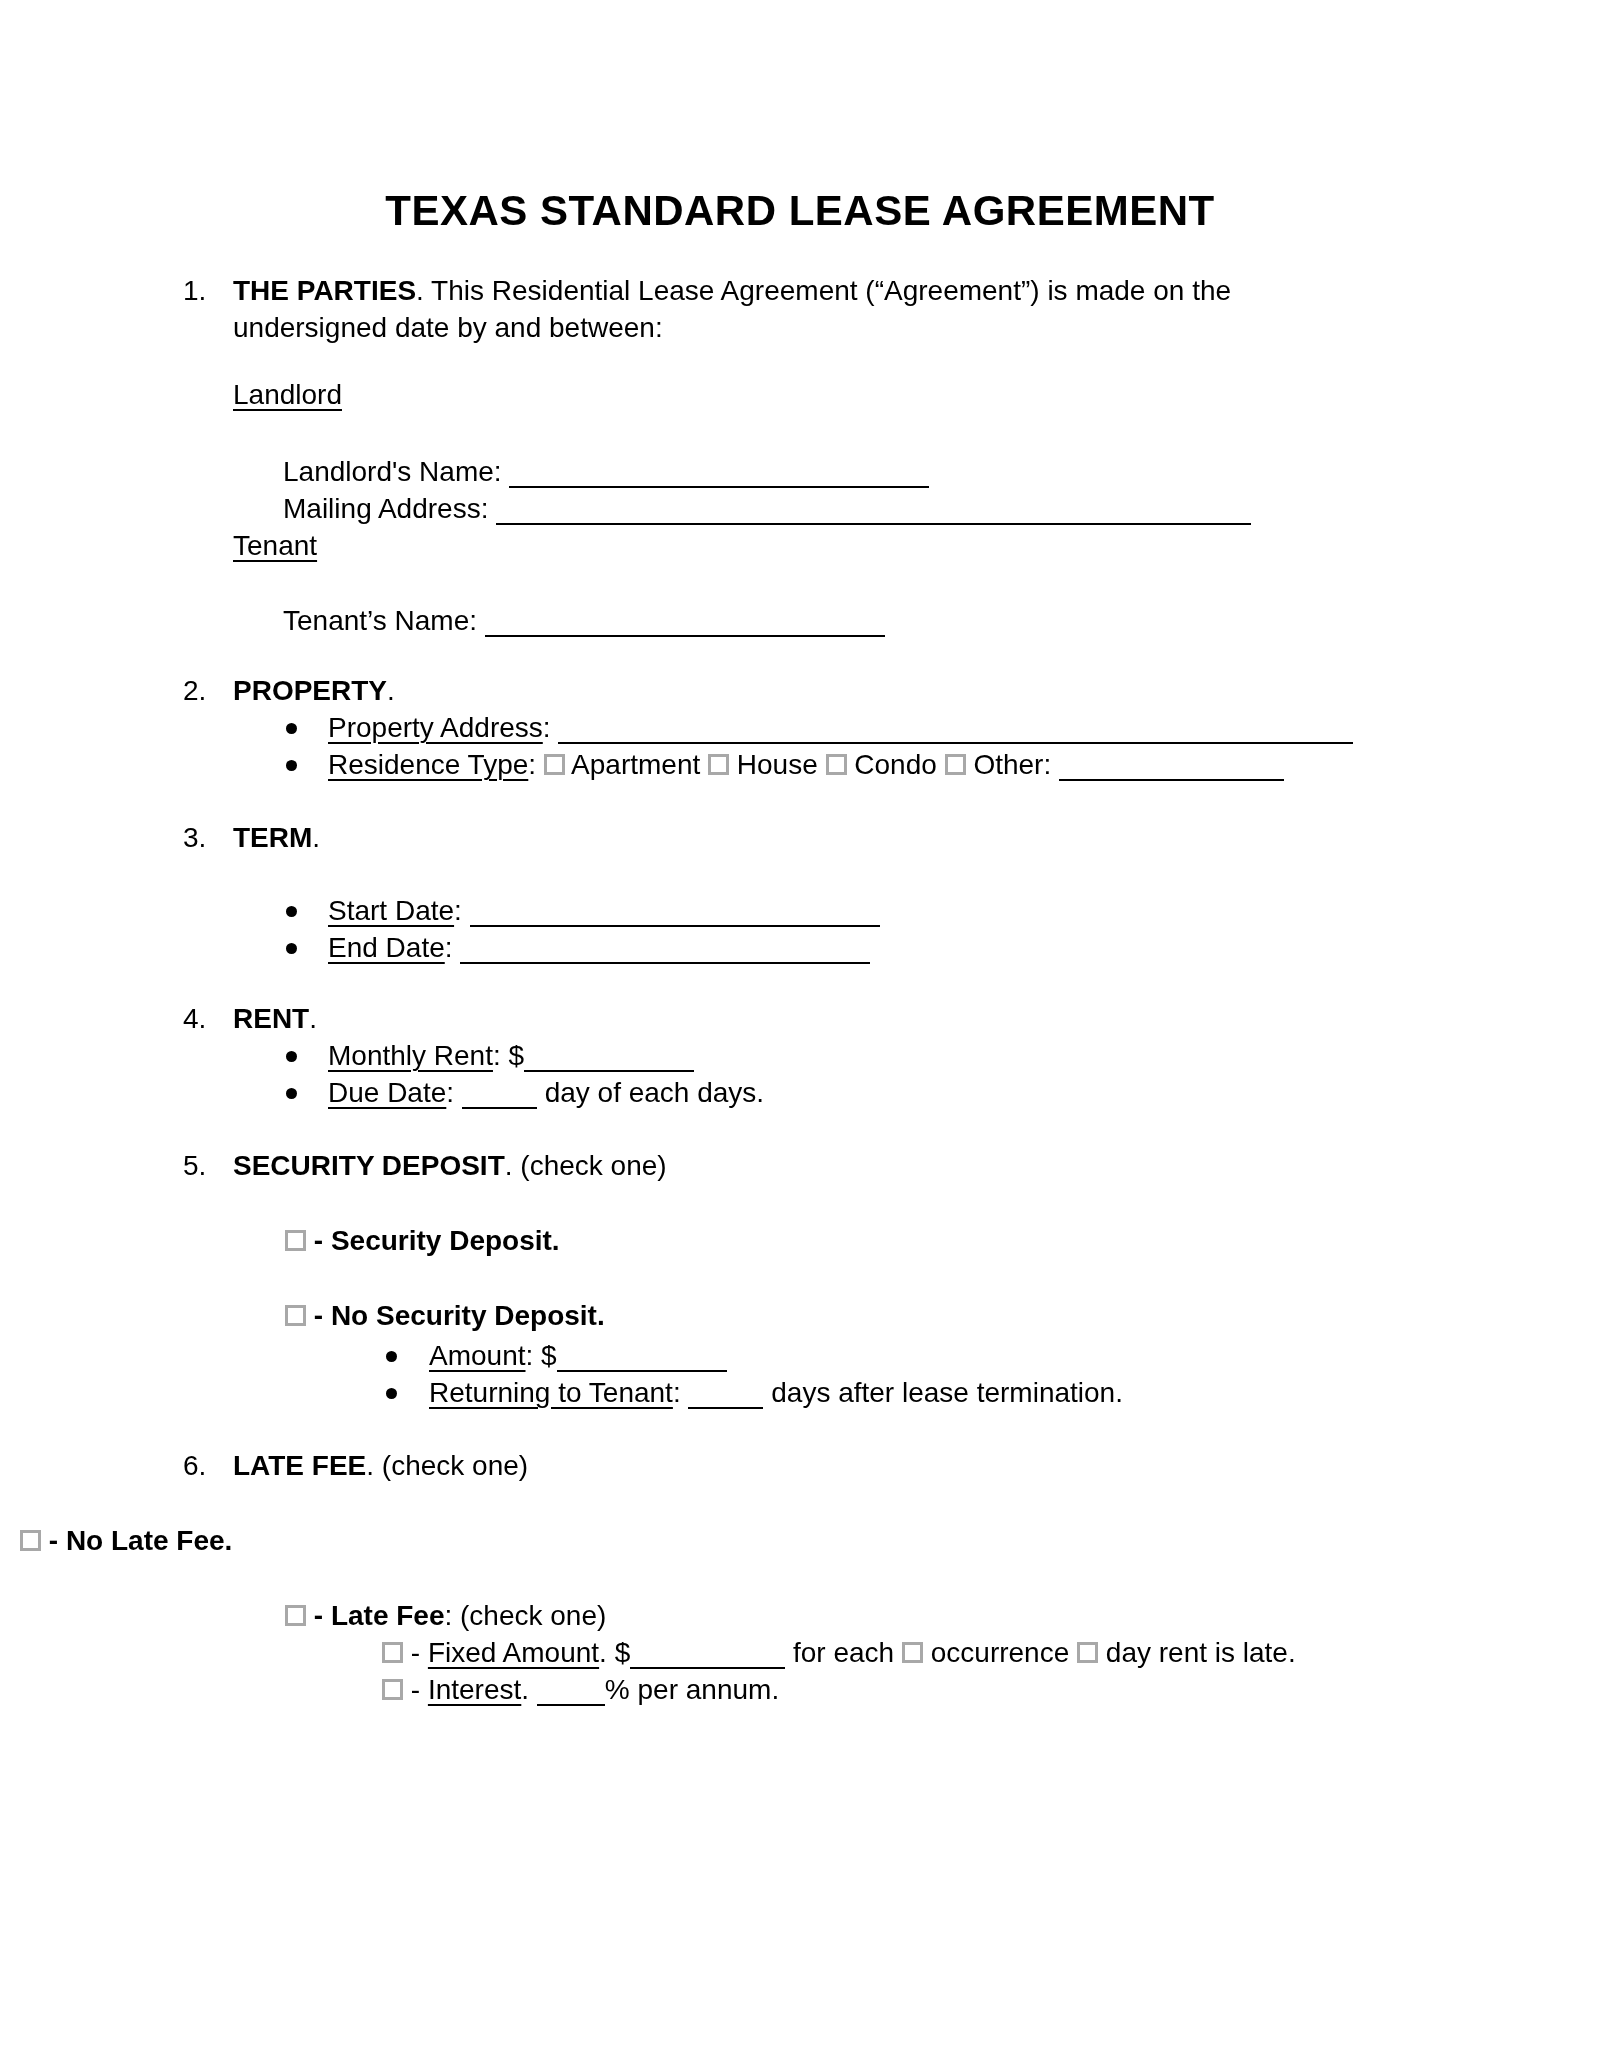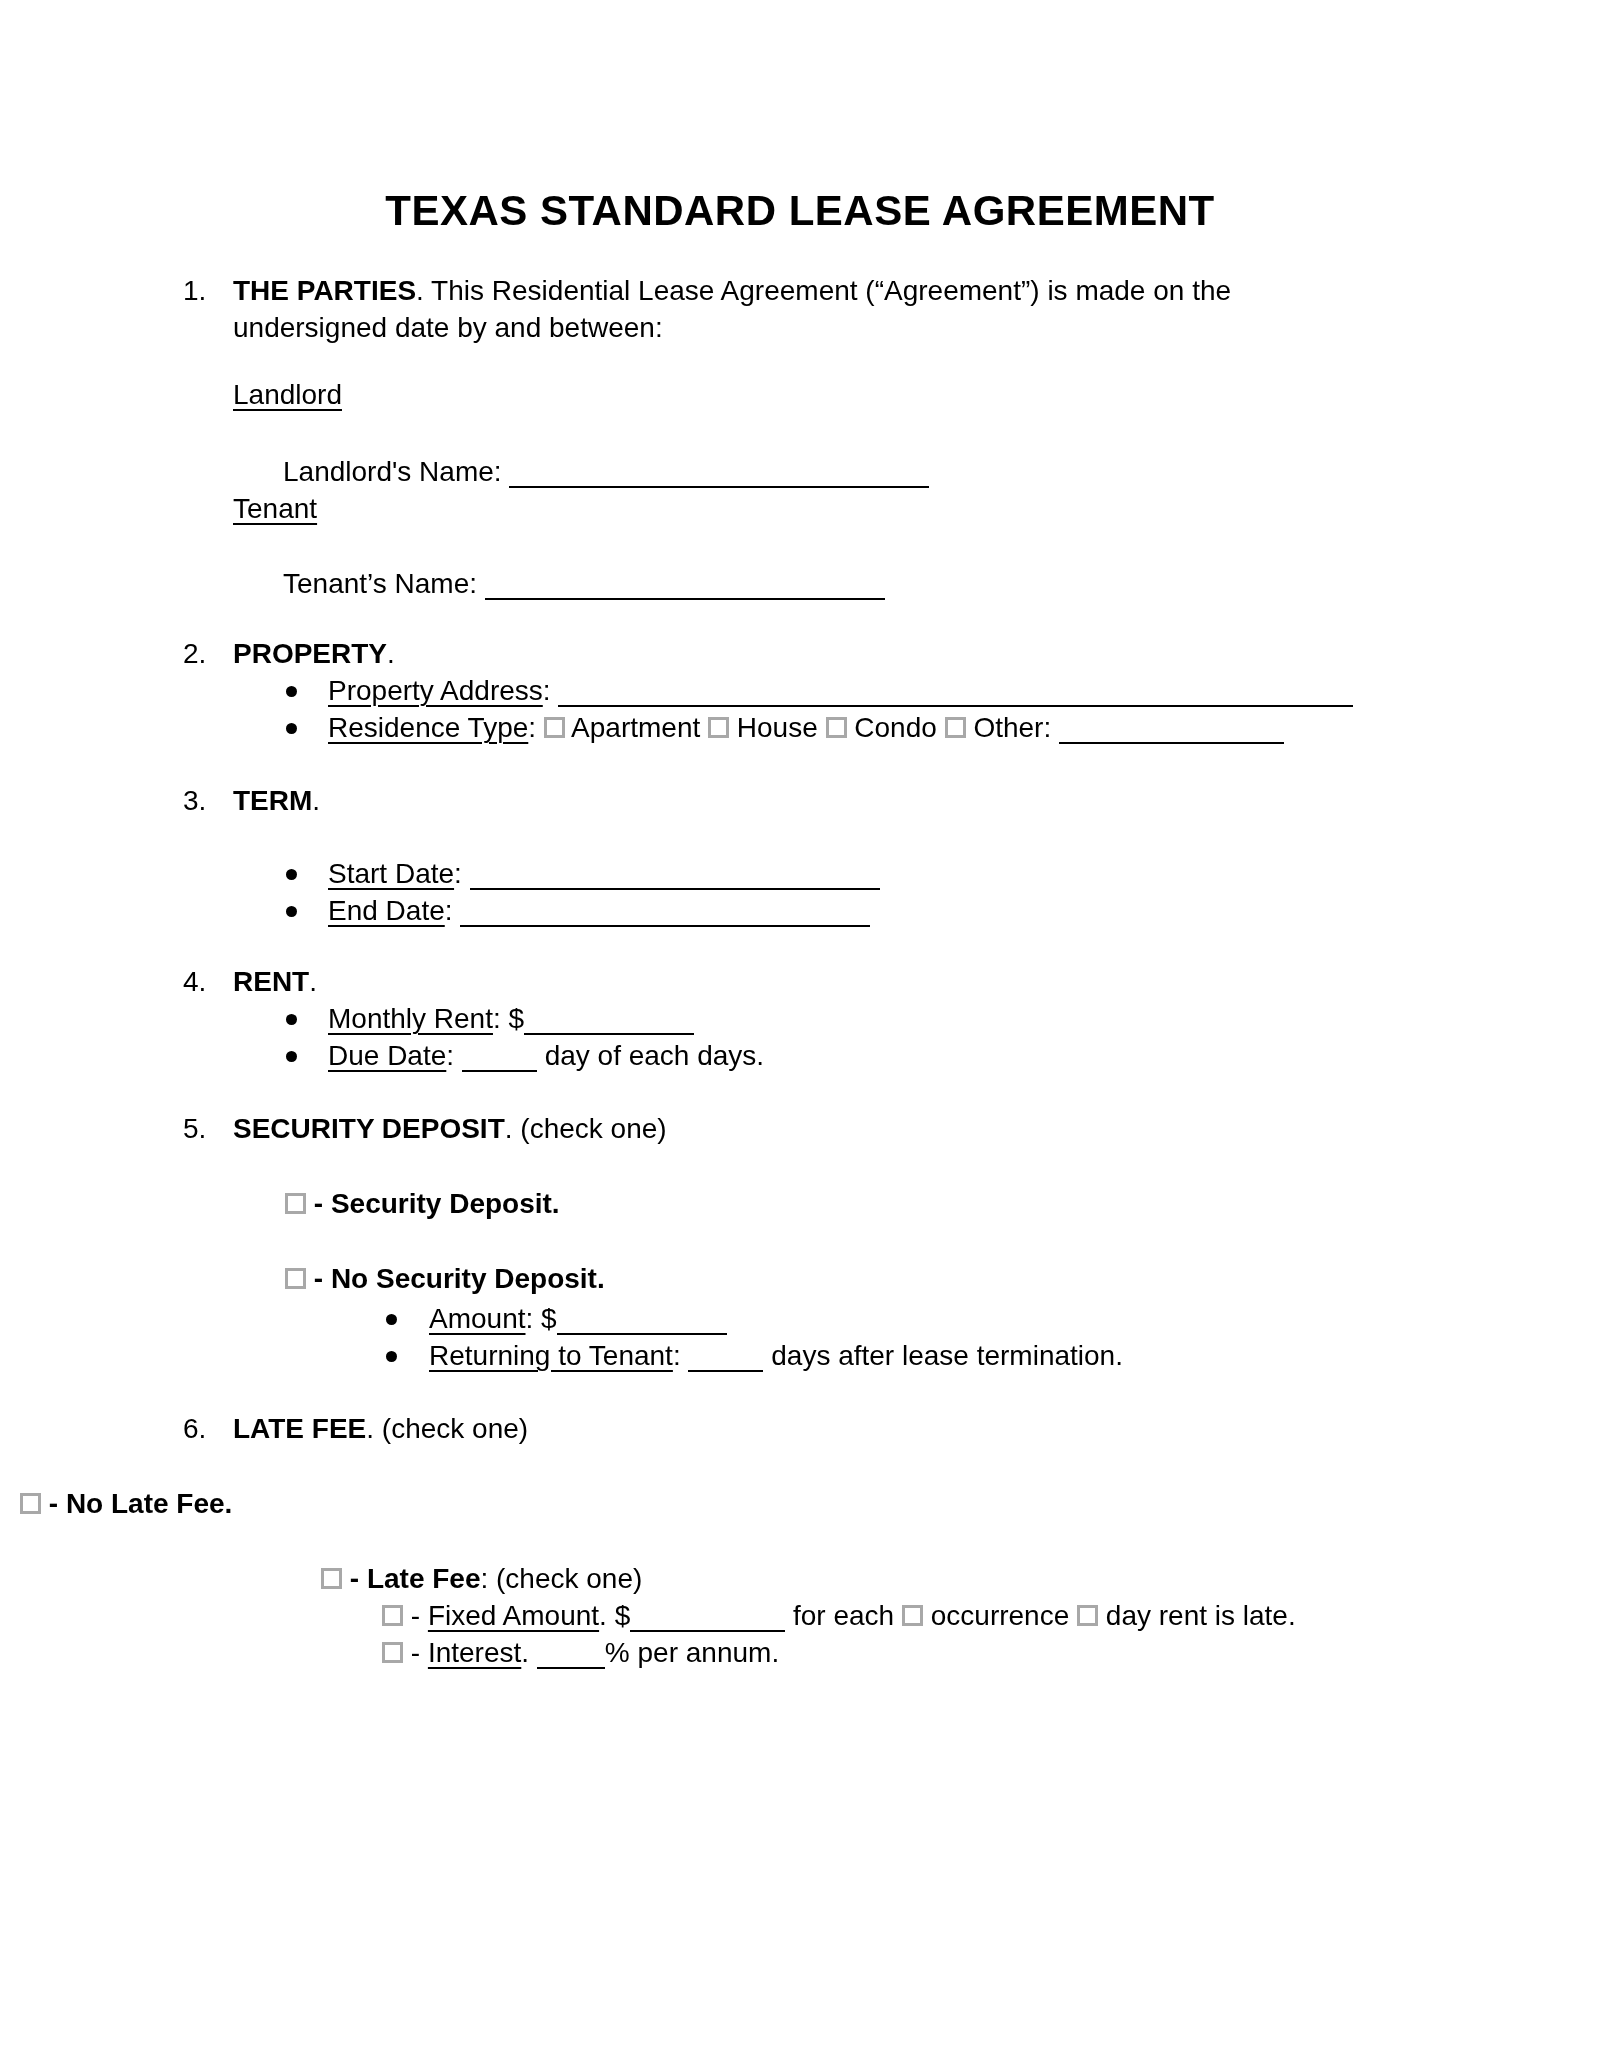--- a/index.html
+++ b/index.html
@@ -82,20 +82,24 @@
   </div>
 
   <div class="sub" style="margin-top:30px;">
     <span class="u">Landlord</span>
   </div>
 
   <div class="field" style="margin-top:40px;">
     <span>Landlord's Name:</span>
     <span class="bl" style="width:420px"></span>
   </div>
+  <div class="field">
+    <span>Mailing Address:</span>
+    <span class="bl" style="width:755px"></span>
+  </div>
 
   <div class="sub" style="">
     <span class="u">Tenant</span>
   </div>
 
   <div class="field" style="margin-top:38px;">
     <span>Tenant’s Name:</span>
     <span class="bl" style="width:400px"></span>
   </div>
 
@@ -173,21 +177,21 @@
 
   <div class="sect" style="margin-top:36px;">
     <span class="num">6.</span><span class="bold">LATE FEE</span><span>. (check one)</span>
   </div>
 
   <div class="cbrow" style="margin-top:38px;padding-left:20px;">
     <span class="cb"></span>
     <span class="bold">- No Late Fee.</span>
   </div>
 
-  <div class="cbrow" style="margin-top:38px;margin-left:36px;">
+  <div class="cbrow" style="margin-top:38px;">
     <span class="cb"></span>
     <span class="bold">- Late Fee</span><span>: (check one)</span>
   </div>
 
   <div class="cbrow2">
     <span class="cb"></span>
     <span>-</span>
     <span class="u">Fixed Amount</span><span>.</span>
     <span>$</span><span class="bl" style="width:155px"></span>
     <span>for each</span>

